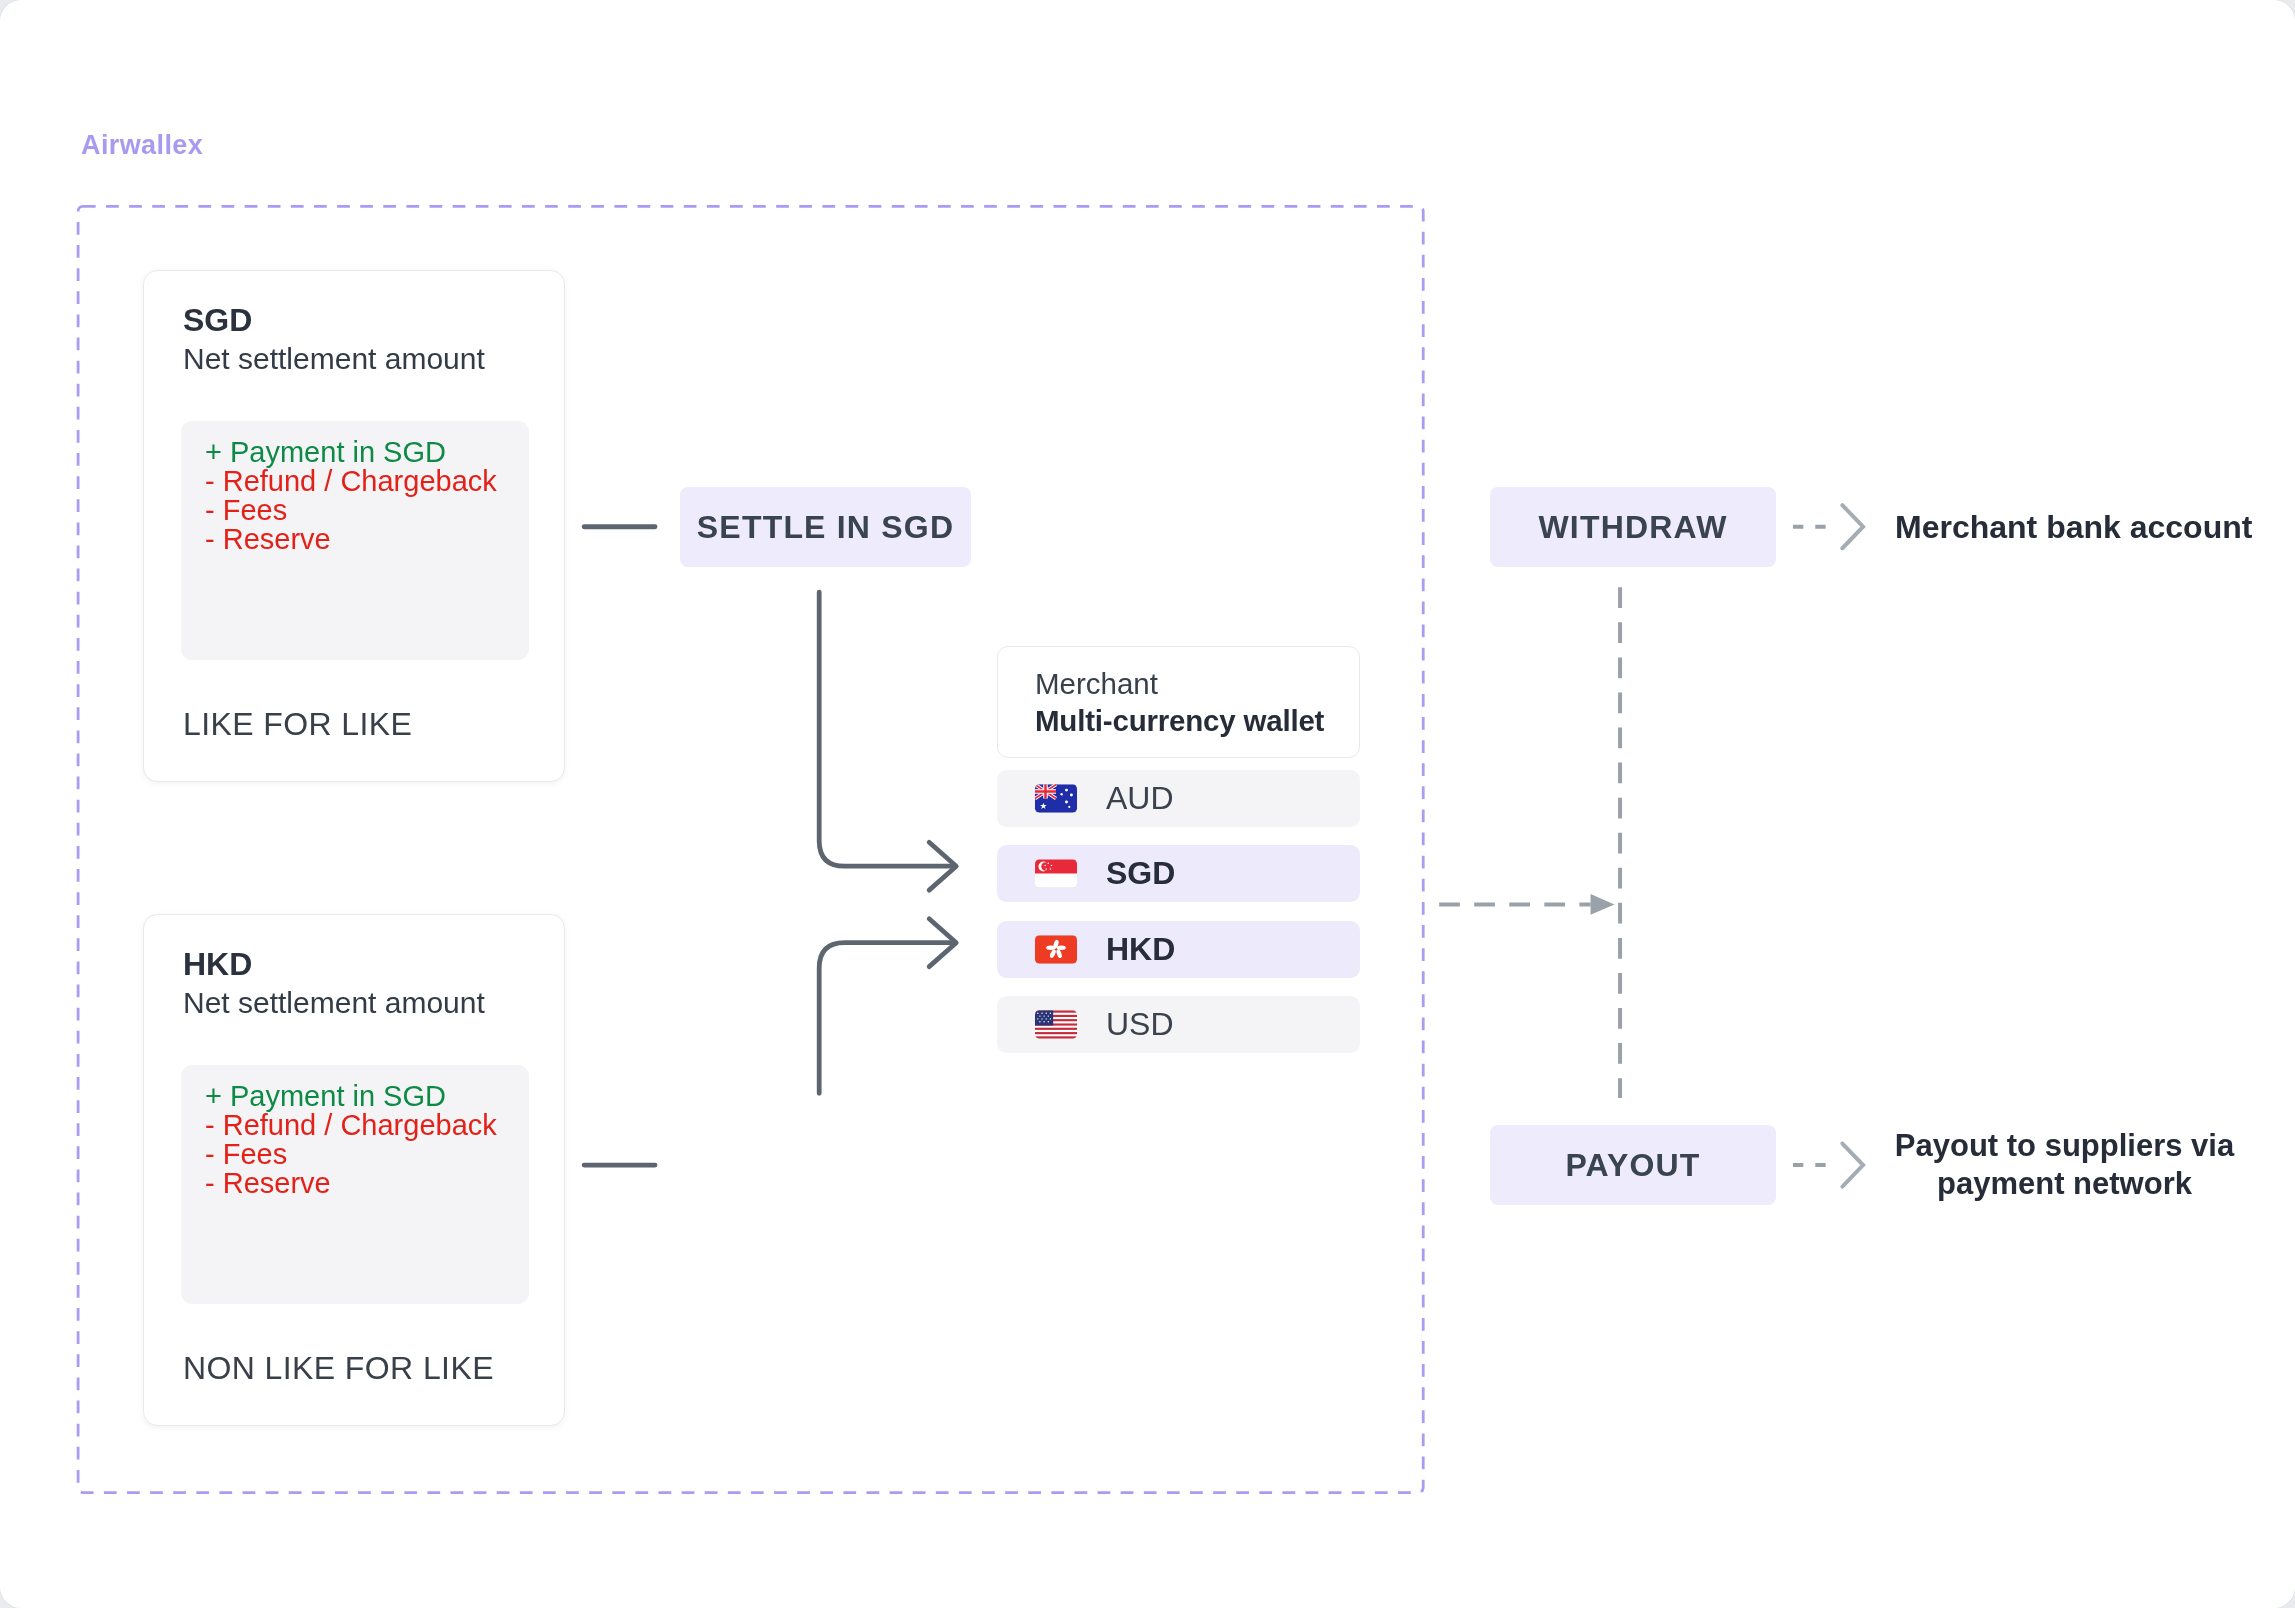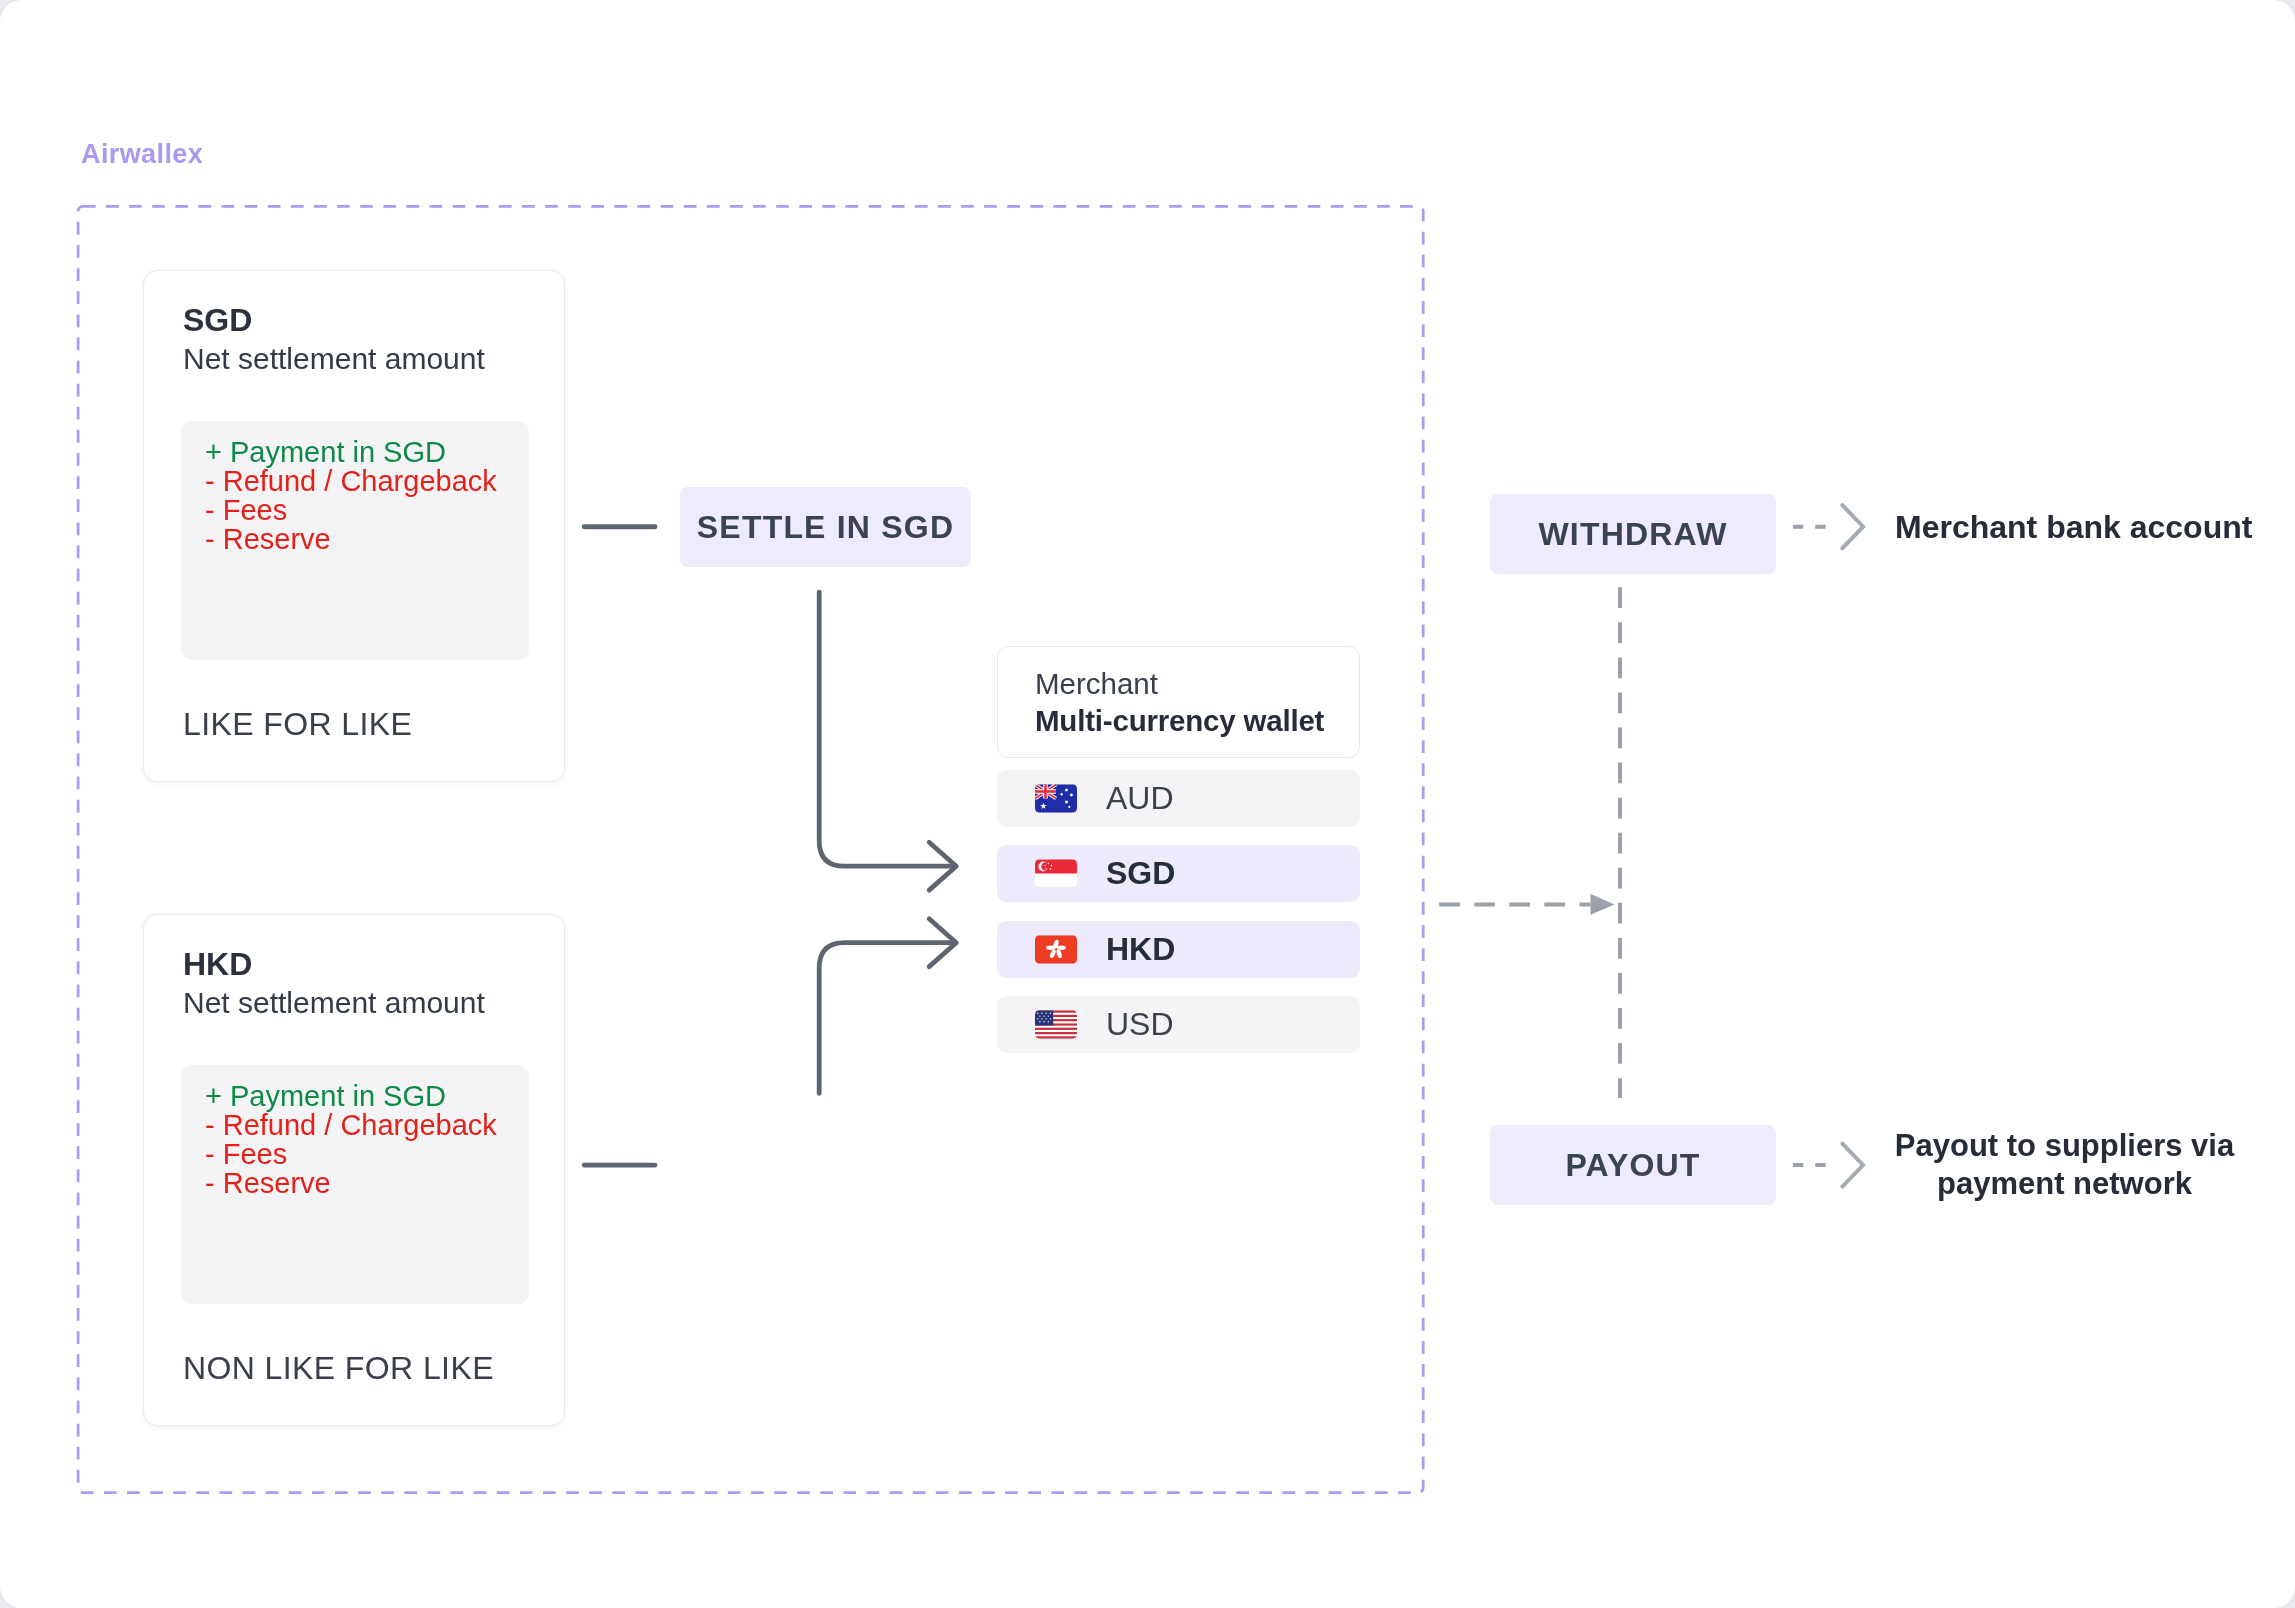--- a/index.html
+++ b/index.html
@@ -9,21 +9,21 @@
     --connector:#5D6670; --connector-dashed:#9AA1A9; --card-border:#E9E9EC;
   }
   *{box-sizing:border-box; margin:0; padding:0;}
   html,body{width:2295px;height:1608px;}
   body{background:#E9EBEF; font-family:"Liberation Sans","DejaVu Sans",sans-serif;}
   .stage{position:relative; width:2295px; height:1608px; background:#FFFFFF;
          border-radius:21px; overflow:hidden; box-shadow:0 0 0 0.8px rgba(10,15,40,.05);}
   svg.overlay{position:absolute; inset:0; z-index:1;}
   .abs{position:absolute; z-index:2;}
 
-  .brand{left:81px; top:130px; font-size:27px; font-weight:700; color:var(--brand); letter-spacing:0.4px;margin-top:9px;}
+  .brand{left:81px; top:130px; font-size:27px; font-weight:700; color:var(--brand); letter-spacing:0.4px;}
 
   .card{background:#fff; border:1.6px solid var(--card-border); border-radius:14.3px;
         box-shadow:0 1.6px 6.4px rgba(20,24,40,.05);}
   .card-sgd{left:143px; top:270px; width:422px; height:512px;}
   .card-hkd{left:143px; top:914px; width:422px; height:512px;}
   .card-title{position:absolute; left:39px; top:29.5px; font-size:32px; font-weight:700;
               color:#2B323E; line-height:38px;}
   .card-sub{position:absolute; left:39px; top:69px; font-size:30px; color:#333B46; line-height:37px;}
   .calc-box{position:absolute; left:37px; top:150px; width:348px; height:239px;
             background:var(--row-gray); border-radius:11px;
@@ -33,21 +33,21 @@
   .calc-item.positive{color:var(--positive);}
   .calc-item.negative{color:var(--negative);}
   .card-footer{position:absolute; left:39px; bottom:38px; font-size:32px; color:#394049;
                letter-spacing:0.4px; white-space:nowrap;}
 
   .pill{background:var(--lavender); border-radius:8px; display:flex; align-items:center;
         justify-content:center; font-size:32px; font-weight:600; color:#3A4350;
         letter-spacing:1.2px; white-space:nowrap;}
   .pill-settle-sgd{left:680px; top:487px; width:291px; height:80px;}
   .pill-settle-hkd{left:680px; top:1125px; width:291px; height:80px;}
-  .pill-withdraw{left:1490px; top:487px; width:286px; height:80px;margin-top:7px;}
+  .pill-withdraw{left:1490px; top:487px; width:286px; height:80px;}
   .pill-payout{left:1490px; top:1125px; width:286px; height:80px;}
 
   .wallet-header{left:997px; top:646px; width:363px; height:112px; background:#fff;
                  border:1.6px solid var(--card-border); border-radius:11px;
                  display:flex; flex-direction:column; justify-content:center;
                  padding-left:37px;}
   .wallet-owner{font-size:29.5px; color:#39404B; line-height:37px;}
   .wallet-name{font-size:29.5px; font-weight:700; color:#262D38; line-height:37px; letter-spacing:-0.2px;}
 
   .currency-row{left:997px; width:363px; height:57px; border-radius:9.6px;

